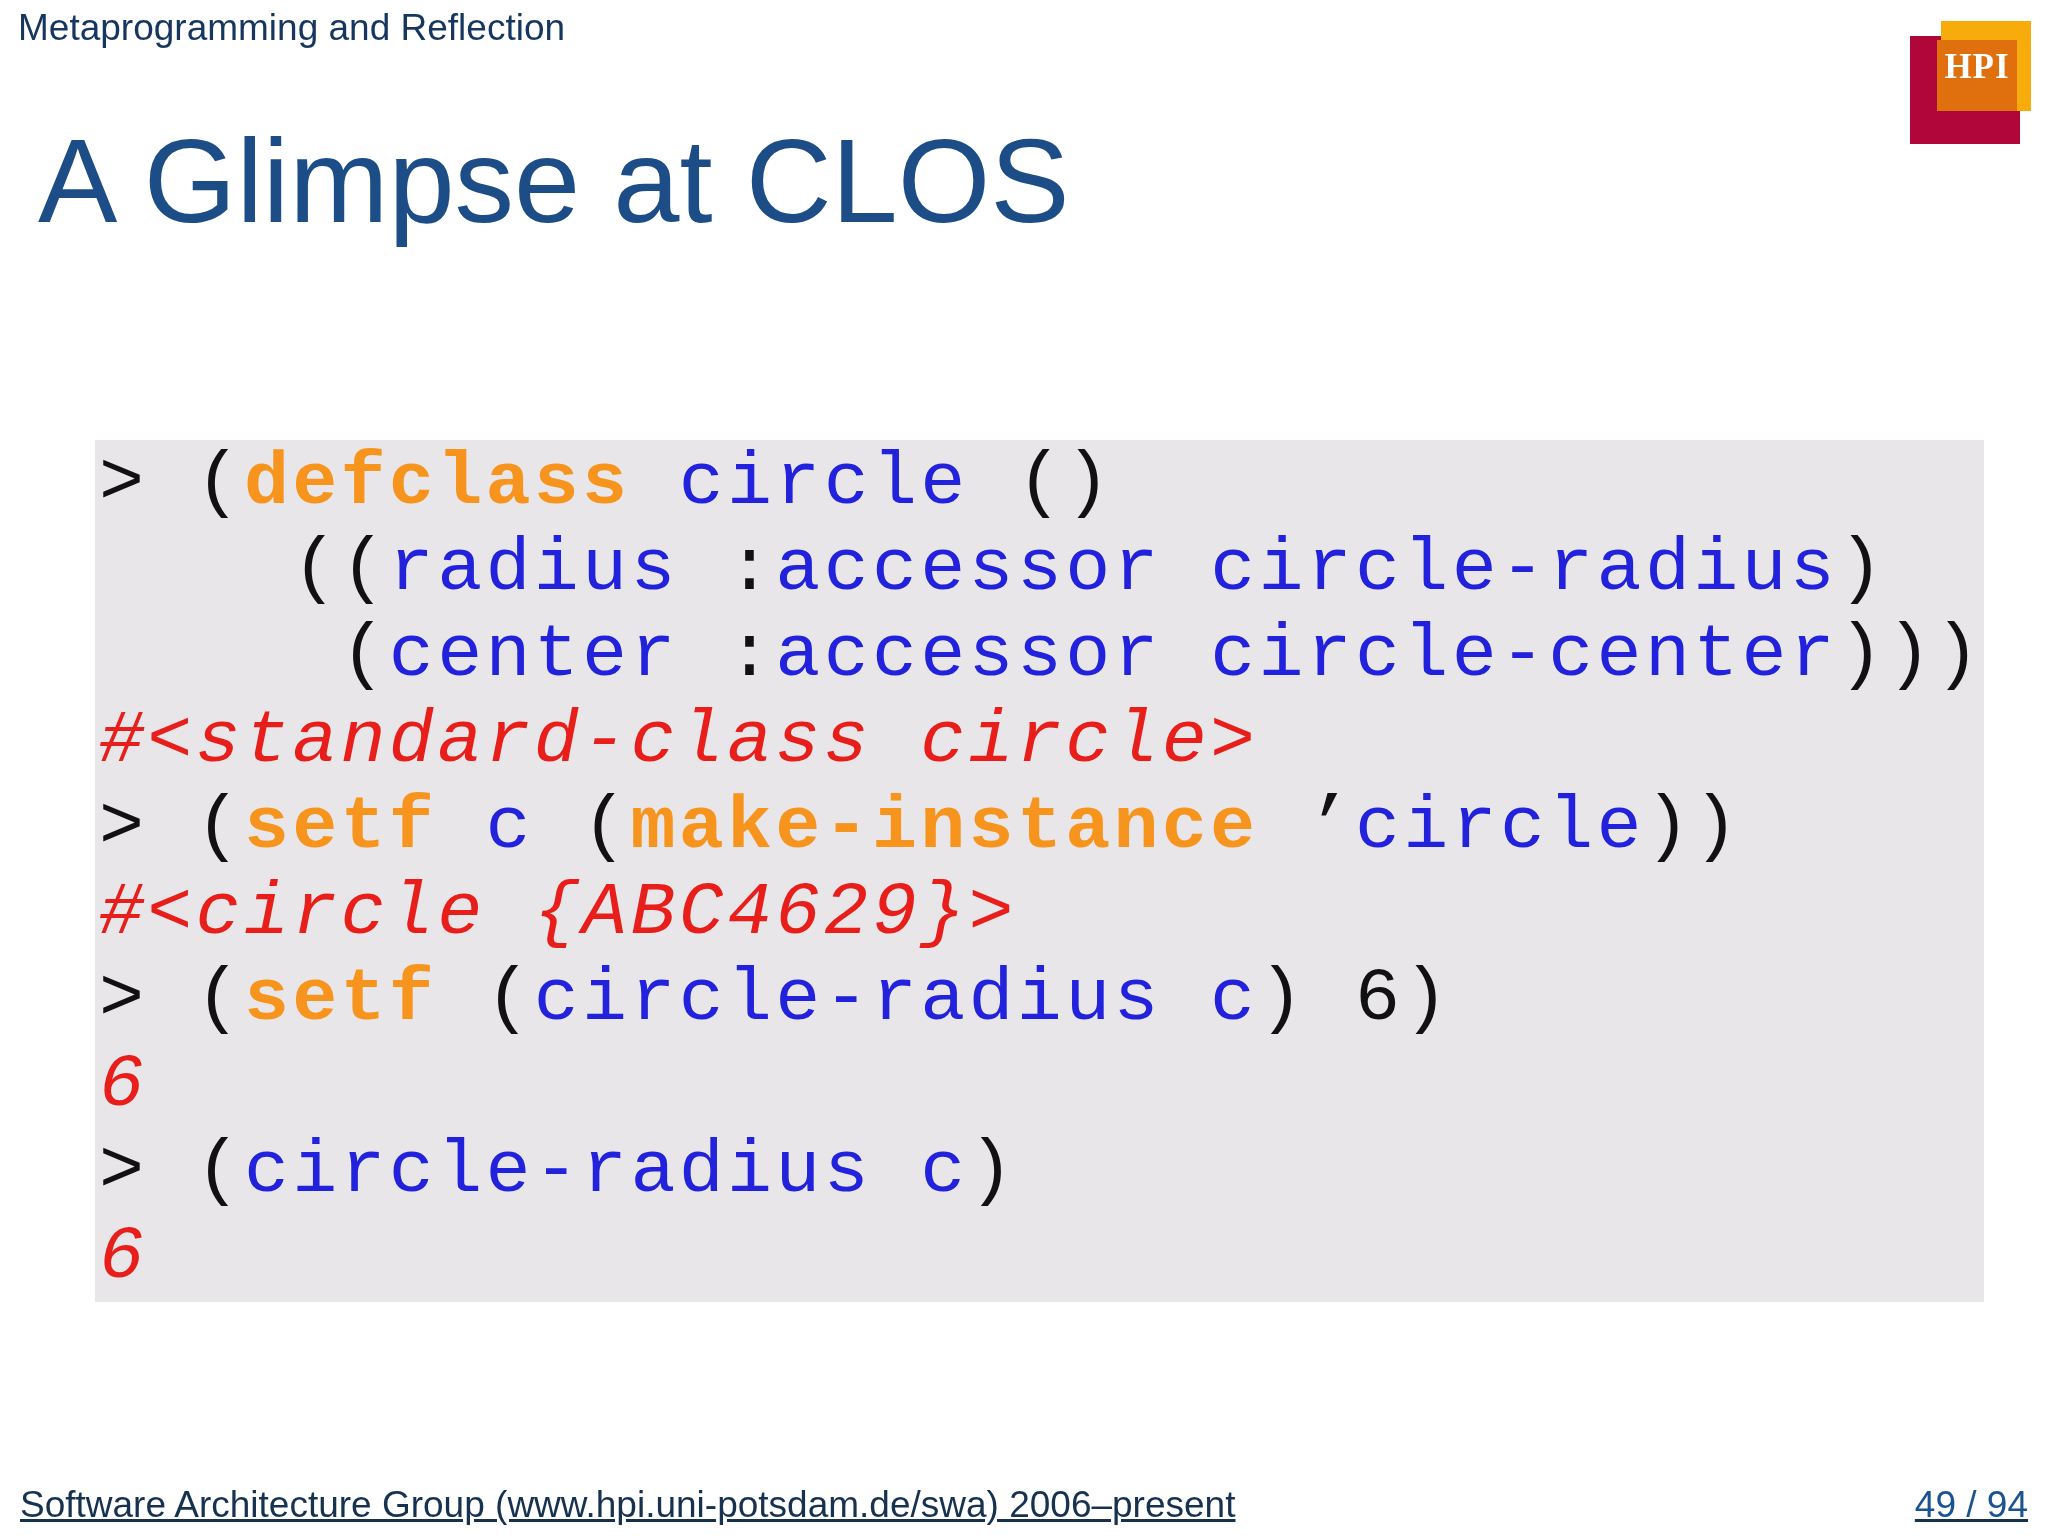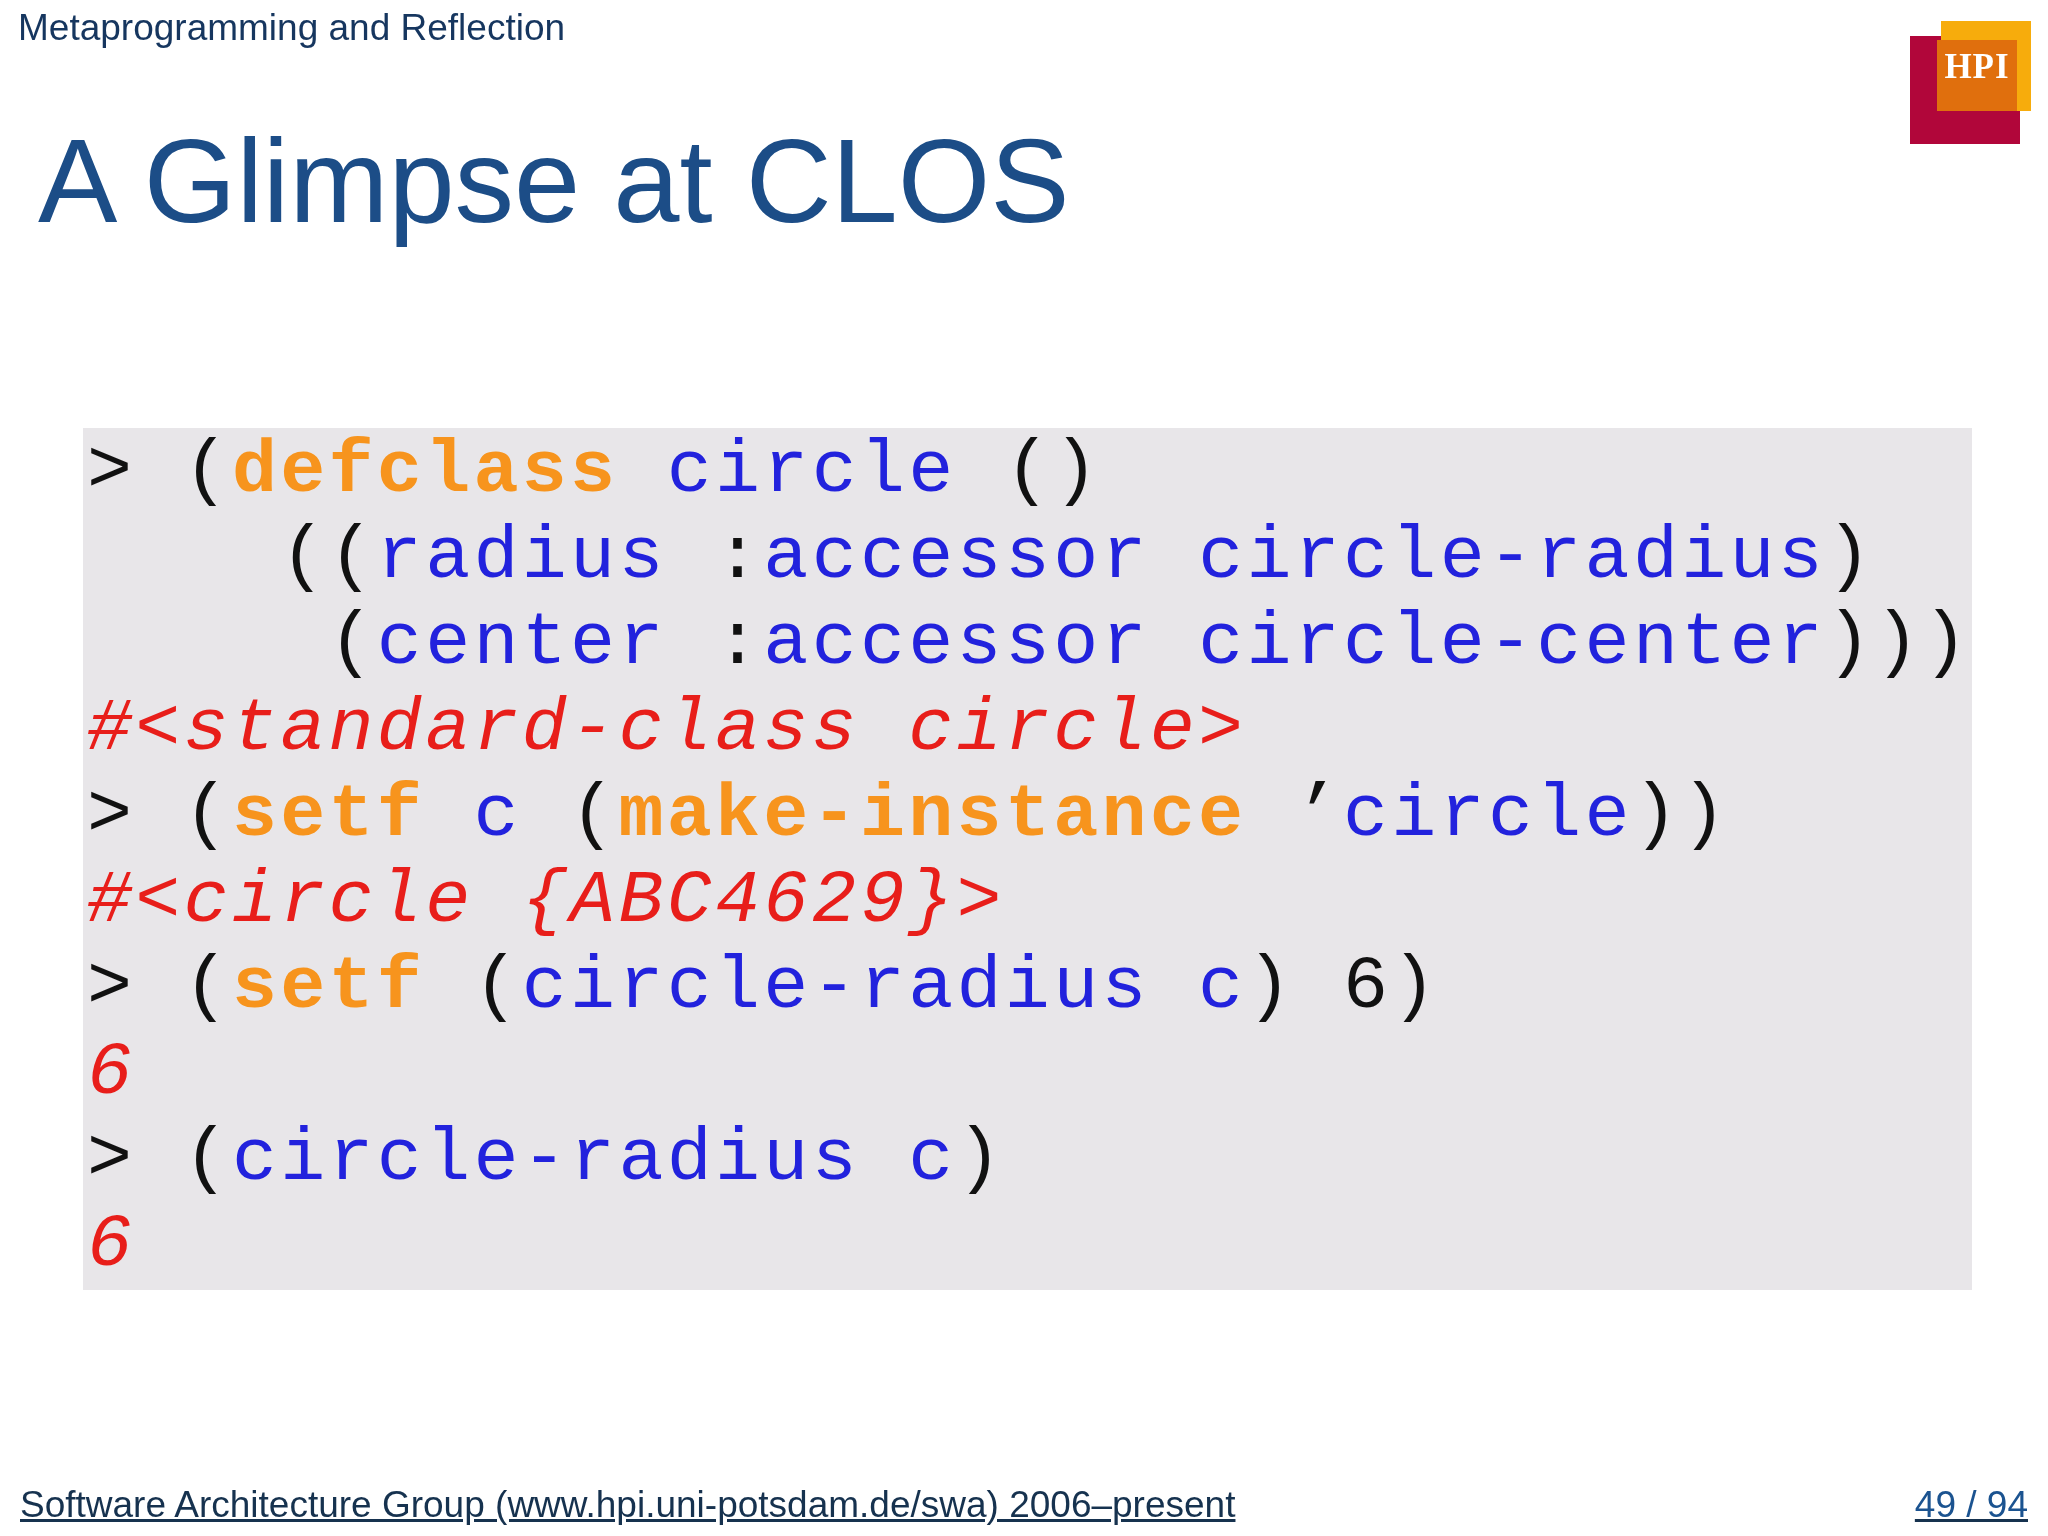--- a/index.html
+++ b/index.html
@@ -71,21 +71,21 @@
     font-family: Liberation Serif, serif;
   }
 
   
   .code {
     position: absolute;
     left: 79px;
     top: 424px;
     width: 1889px;
     height: 862px;
-    margin: 4px;
+    margin: 16px;
     box-sizing: border-box;
     padding: 1px 0 0 4px;
     background: var(--code-background, #e8e6e9);
     font-family: "Liberation Mono", "DejaVu Sans Mono", monospace;
     font-size: 75px;
     letter-spacing: 3.3px;
     line-height: 86px;
     white-space: pre;
     overflow: hidden;
   }

